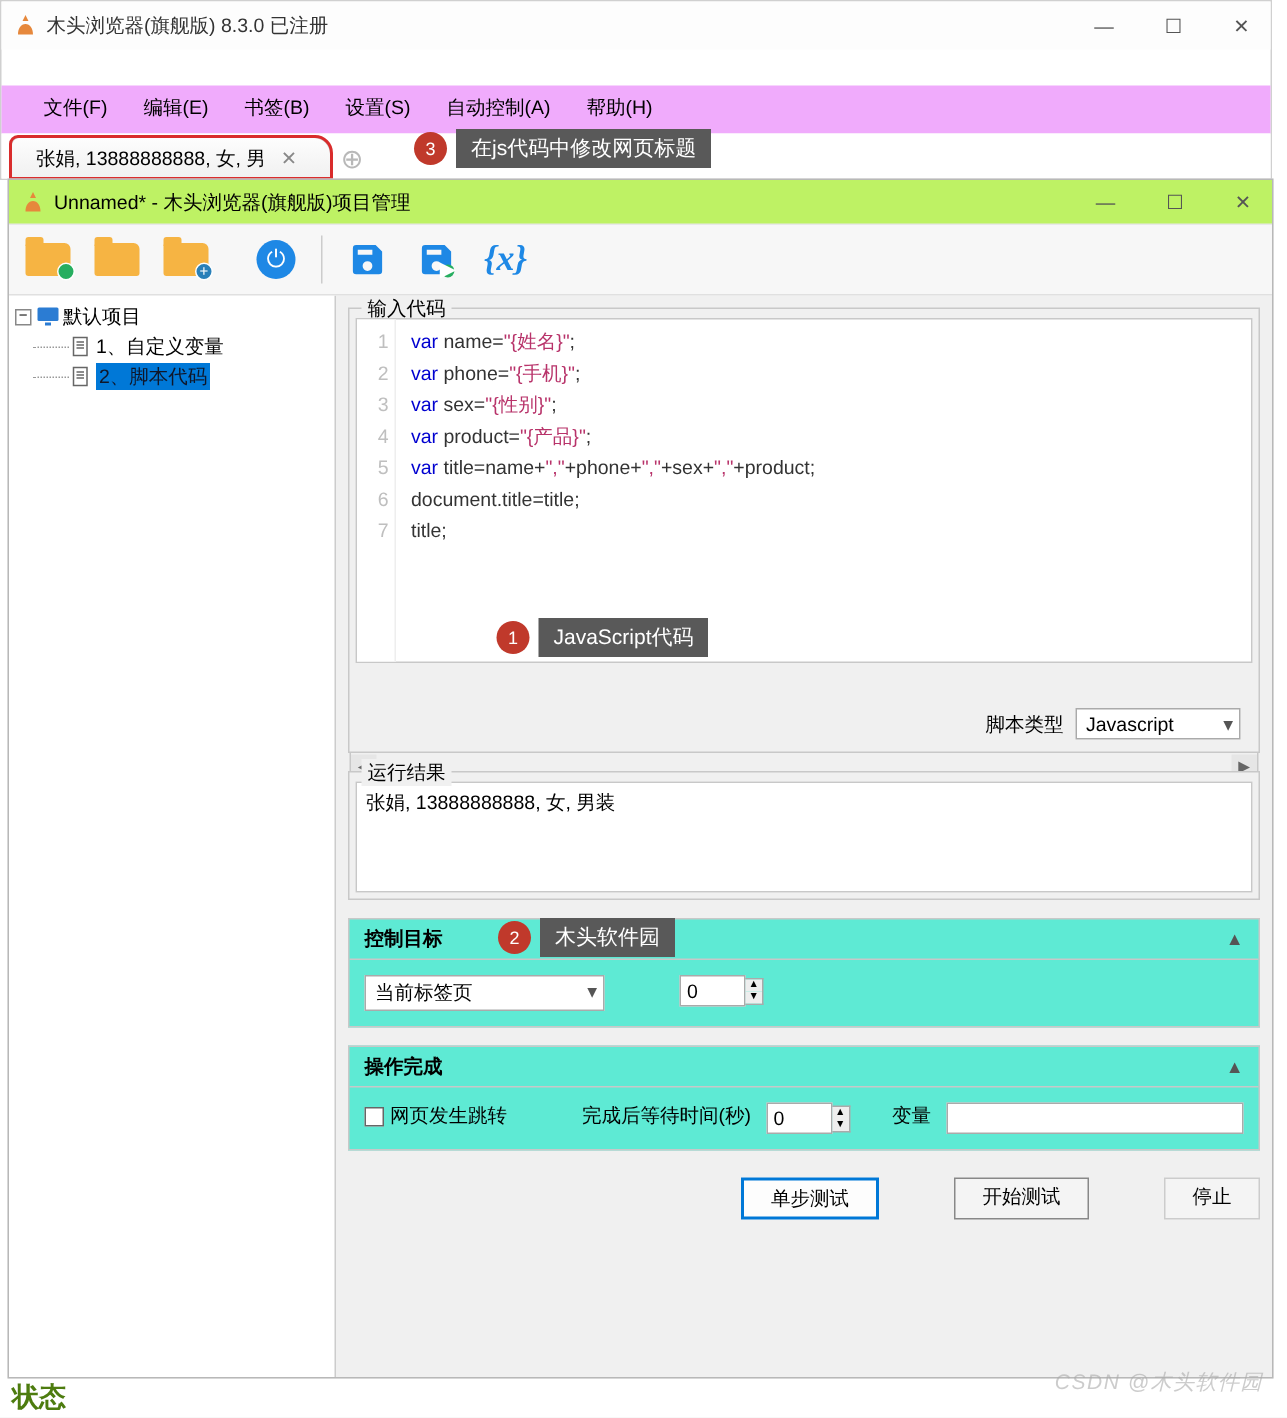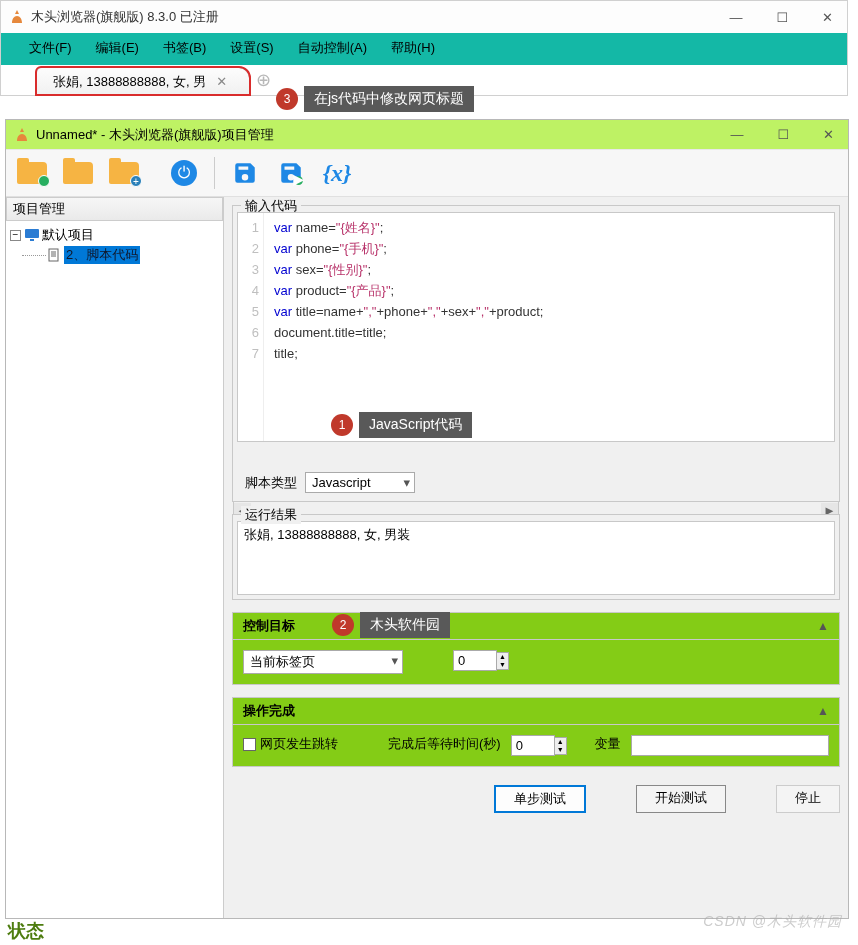--- a/index.html
+++ b/index.html
@@ -6,24 +6,24 @@
 body { background: #fff; width: 858px; height: 945px; position: relative; overflow: hidden; }
 
 
 .main-window { position: absolute; top: 0; left: 5; width: 848px; border: 1px solid #d0d0d0; }
 .titlebar { display: flex; align-items: center; height: 32px; padding: 0 8px; background: #fdfdfd; }
 .titlebar .app-icon { width: 16px; height: 16px; margin-right: 6px; color: #e6883c; }
 .titlebar .title-text { flex: 1; color: #333; }
 .win-controls { display: flex; gap: 22px; color: #555; }
 .win-controls span { cursor: pointer; padding: 2px 6px; }
 
-.menubar { display: flex; gap: 8px; padding: 4px 12px 6px 20px; background: #14b8a6; }
+.menubar { display: flex; gap: 8px; padding: 4px 12px 6px 20px; background: #f0abfc; margin-top: 24px; }
 .menubar .menu-item { padding: 2px 8px; cursor: pointer; }
 
-.tab-strip { display: flex; align-items: flex-start; background: #fff; padding: 2px 0 0 6px; margin-left: 29px; }
+.tab-strip { display: flex; align-items: flex-end; background: #fff; padding: 2px 0 0 6px; }
 .tab { position: relative; display: flex; align-items: center; height: 28px; padding: 0 22px 0 16px; border: 1px solid #ccc; border-bottom: none; border-radius: 6px 12px 0 0; background: linear-gradient(#fdfdfd,#f0f0f0); }
 .tab-highlight { position: absolute; top: -2px; left: -2px; right: -2px; bottom: -1px; border: 2px solid #d92c2c; border-radius: 6px 12px 0 0; pointer-events: none; }
 .tab .close-x { margin-left: 10px; color: #888; }
 .tab-add-icon { margin-left: 2px; color: #b8b8b8; font-size: 18px; padding: 2px 4px; }
 
 
 .annotation { position: absolute; display: flex; align-items: center; z-index: 50; }
 .anno-badge { width: 22px; height: 22px; border-radius: 50%; background: #c0392b; color: #fff; display: flex; align-items: center; justify-content: center; font-size: 12px; margin-right: 6px; flex-shrink:0; }
 .anno-label { background: #595959; color: #fff; padding: 4px 10px; font-size: 14px; }
 
@@ -71,21 +71,21 @@
 .kw { color:#0000d0; } .str { color:#b8336a; } .plain{ color:#333; }
 .hscroll-bar { position:absolute; bottom:-18px; left:0; right:0; height:17px; display:flex; align-items:center; justify-content:space-between; background:#f0f0f0; border:1px solid #c8c8c8; border-top:none; }
 .hscroll-arrow { width:17px; height:15px; background:#e6e6e6; display:flex; align-items:center; justify-content:center; color:#666; cursor:pointer; }
 
 .field-row { display:flex; align-items:center; gap:8px; padding: 4px 8px; margin-top: 26px; }
 .dropdown { border:1px solid #aaa; background:#fff; padding:2px 20px 2px 6px; position:relative; min-width:110px; cursor:pointer;}
 .dropdown::after { content:'▾'; position:absolute; right:4px; top:2px; color:#555; }
 
 .result-box { background:#fff; border:1px solid #c8c8c8; height: 74px; padding: 4px 6px; overflow:auto; }
 
-.section { border:1px solid #c8c8c8; background:#84cc16; margin-bottom:12px; }
+.section { border:1px solid #c8c8c8; background:#5eead4; margin-bottom:12px; }
 .section-head { display:flex; align-items:center; justify-content:space-between; padding:4px 10px; font-weight:bold; font-size:15px; border-bottom:1px solid #c8c8c8;}
 .section-head .chev { font-size:12px; cursor:pointer; color:#555;}
 .section-body { padding: 10px; display:flex; align-items:flex-start; gap:10px; }
 
 .spinbox { display:flex; align-items:center; }
 .spinbox input { width:44px; border:1px solid #aaa; padding:2px 4px; text-align:left; }
 .spinbox .spin-btns { display:flex; flex-direction:column; border:1px solid #aaa; border-left:none; }
 .spinbox .spin-btns span { font-size:7px; line-height:8px; padding:0 2px; background:#eee; cursor:pointer; }
 
 .checkbox { display:flex; align-items:center; gap:4px; cursor:pointer; }
@@ -186,31 +186,42 @@
           <text x="19" y="22" text-anchor="middle" font-size="7" fill="#fff">▶</text>
         </svg>
     </div>
     <div class="tool-btn">
         <span class="var-x">{x}</span>
       </div>
   </div>
 
   <div class="child-body">
     <div class="left-panel">
-      <div class="panel-header">项目管理</div>
       <div class="tree">
         <div class="tree-row">
           <span class="tree-toggle">−</span>
           <span class="tree-icon monitor">
               <svg width="16" height="14" viewBox="0 0 16 14">
                 <rect x="1" y="1" width="14" height="9" rx="1" fill="currentColor"></rect>
                 <rect x="6" y="11" width="4" height="2" fill="currentColor"></rect>
               </svg>
             </span>
           <span>默认项目</span>
+        </div>
+        <div class="tree-row" style="padding-left:14px;">
+          <span class="dotted"></span>
+          <span class="tree-icon doc">
+              <svg width="14" height="14" viewBox="0 0 14 14">
+                <rect x="2" y="1" width="9" height="12" fill="#fff" stroke="#666"></rect>
+                <line x1="4" y1="4" x2="9" y2="4" stroke="#666"></line>
+                <line x1="4" y1="6" x2="9" y2="6" stroke="#666"></line>
+                <line x1="4" y1="8" x2="9" y2="8" stroke="#666"></line>
+              </svg>
+            </span>
+          <span>1、自定义变量</span>
         </div>
         <div class="tree-row" style="padding-left:14px;">
           <span class="dotted"></span>
           <span class="tree-icon doc">
               <svg width="14" height="14" viewBox="0 0 14 14">
                 <rect x="2" y="1" width="9" height="12" fill="#fff" stroke="#666"></rect>
                 <line x1="4" y1="4" x2="9" y2="4" stroke="#666"></line>
                 <line x1="4" y1="6" x2="9" y2="6" stroke="#666"></line>
                 <line x1="4" y1="8" x2="9" y2="8" stroke="#666"></line>
               </svg>
@@ -231,21 +242,21 @@
 <span class="kw">var </span><span class="plain">product=</span><span class="str">"{产品}"</span><span class="plain">;</span>
 <span class="kw">var </span><span class="plain">title=name+</span><span class="str">","</span><span class="plain">+phone+</span><span class="str">","</span><span class="plain">+sex+</span><span class="str">","</span><span class="plain">+product;</span>
 <span class="plain">document.title=title;</span>
 <span class="plain">title;</span></div>
           <div class="right-scroll-v"></div>
         </div>
         <div class="hscroll-bar">
           <span class="hscroll-arrow">◄</span>
           <span class="hscroll-arrow">►</span>
         </div>
-        <div class="field-row" style="">
+        <div class="field-row" style="justify-content:flex-end;">
           <span>脚本类型</span>
           <div class="dropdown"><span>Javascript</span></div>
         </div>
       </div>
 
       <div class="groupbox">
         <div class="legend">运行结果</div>
         <div class="result-box">
           <span>张娟, 13888888888, 女, 男装</span>
         </div>

